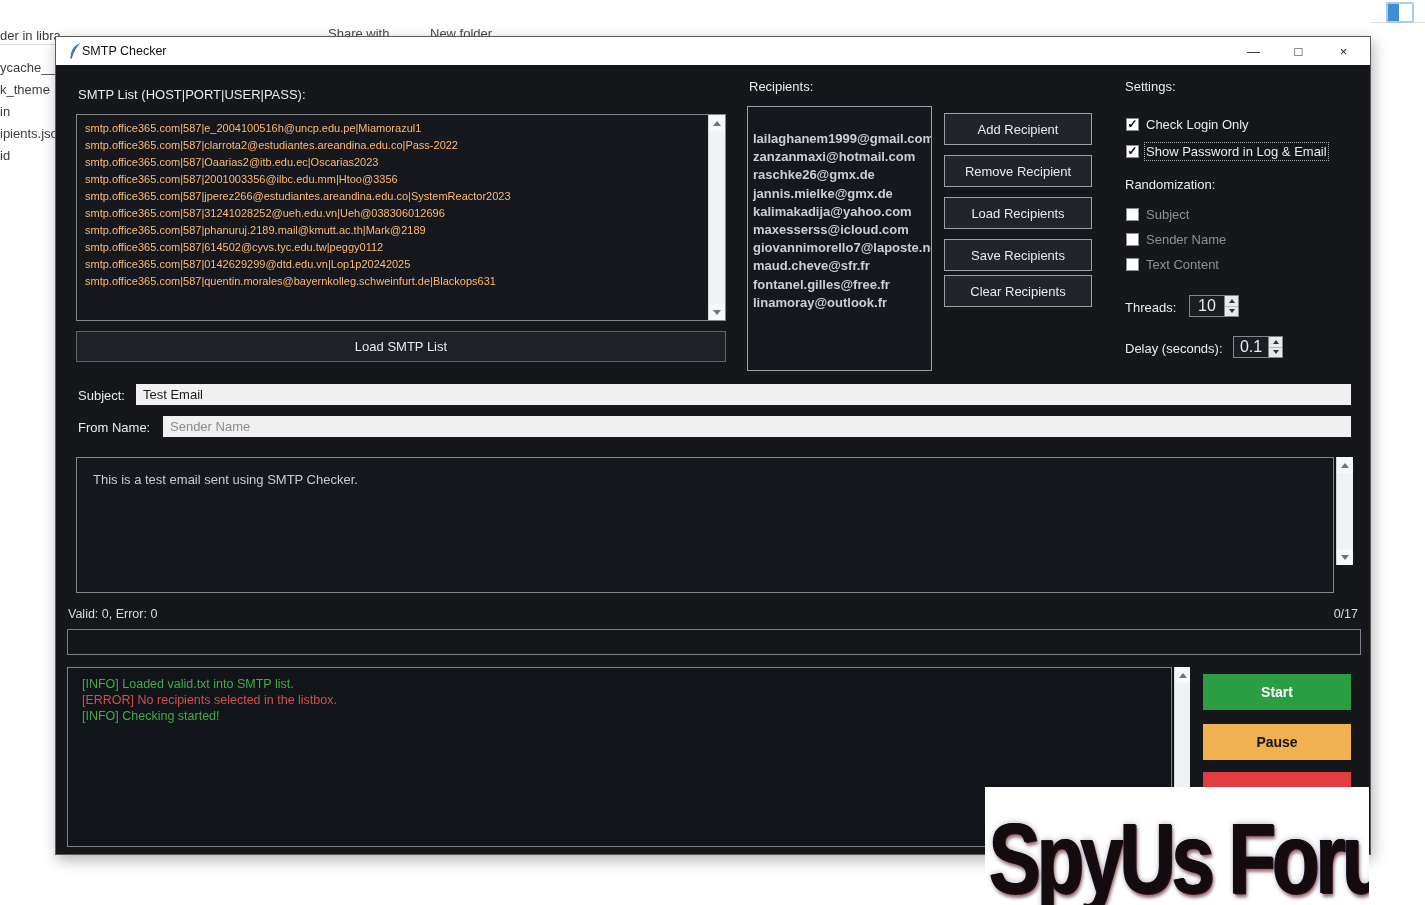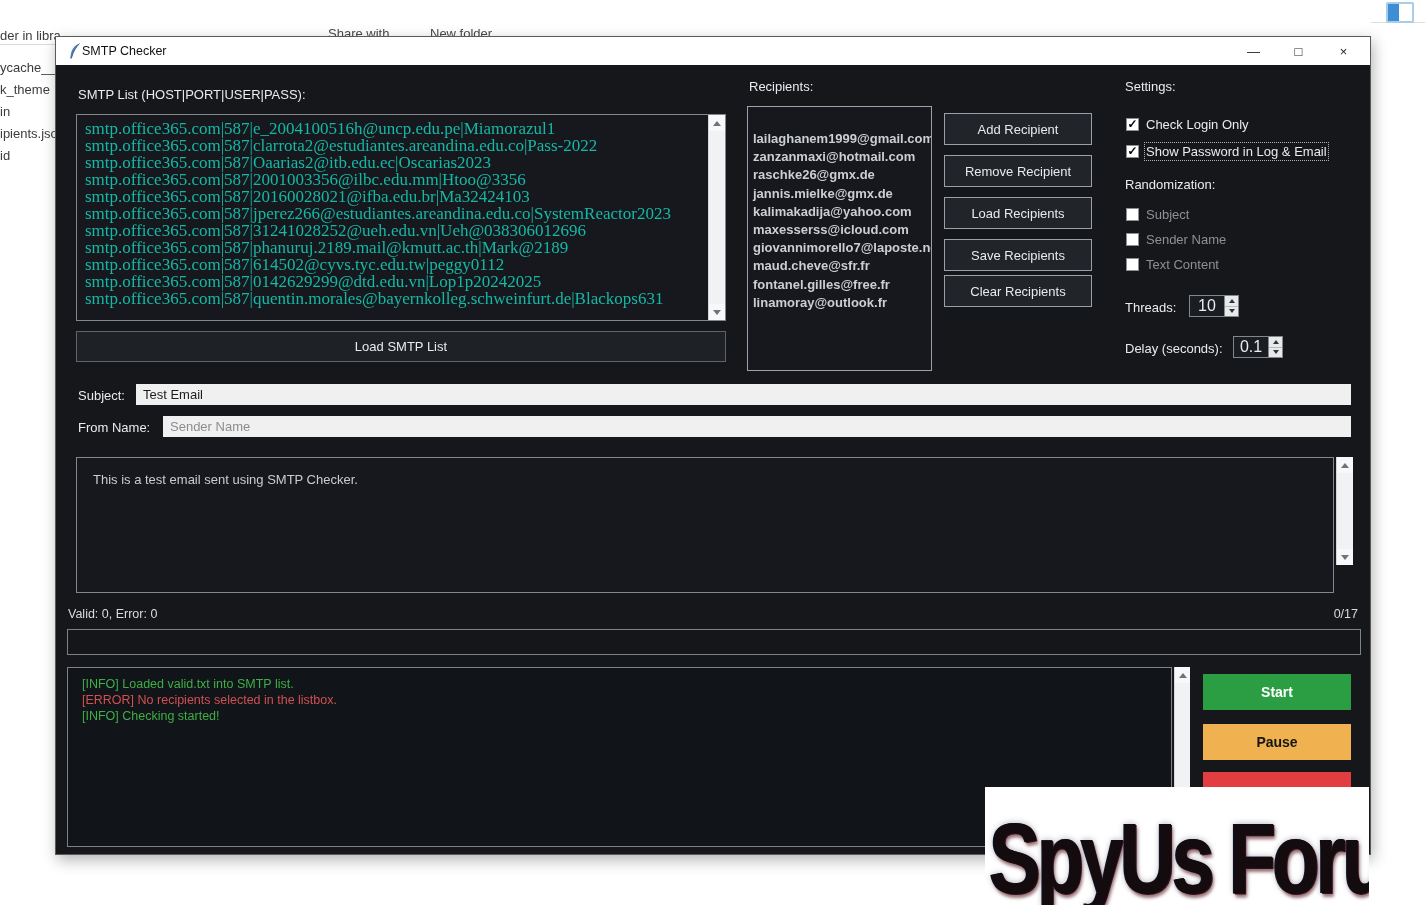--- a/index.html
+++ b/index.html
@@ -22,21 +22,21 @@
   .win-controls{position:absolute;right:4px;top:0;height:28px;display:flex;}
   .wc{width:45px;height:28px;display:flex;align-items:center;justify-content:center;
       color:#222;font-size:13px;cursor:default;}
   .winbody{position:absolute;left:0;top:28px;right:0;bottom:0;background:#15171b;}
 
   .lbl{position:absolute;color:#e9ebed;font-size:13px;white-space:nowrap;}
 
   
   .listbox{position:absolute;background:#16181d;border:1px solid #83878c;box-sizing:border-box;overflow:hidden;}
   .smtp-rows{position:absolute;left:8px;top:5px;right:22px;}
-  .lb-row{color:#14b8a6;font-size:17px;line-height:17px;white-space:nowrap;font-family:Liberation Serif, serif;}
+  .lb-row{color:#fdba74;font-size:11px;line-height:17px;white-space:nowrap;}
   .rec-rows{position:absolute;left:5px;top:23px;right:4px;font-weight:bold;}
   .rec-row{color:#cbced2;font-size:13px;line-height:18.2px;white-space:nowrap;}
 
   
   .vscroll{position:absolute;background:#f1f2f4;border-left:1px solid #d7d7d7;box-sizing:border-box;}
   .vs-btn{position:absolute;left:0;right:0;height:16px;background:#f7f8f9;display:flex;align-items:center;justify-content:center;}
   .vs-btn.up{top:0;} .vs-btn.down{bottom:0;}
   .chev{width:0;height:0;border-left:4px solid transparent;border-right:4px solid transparent;}
   .chev.u{border-bottom:5px solid #707478;}
   .chev.d{border-top:5px solid #707478;}
@@ -130,21 +130,20 @@
     </div>
 
     <span class="lbl" style="left:22px;top:50px">SMTP List (HOST|PORT|USER|PASS):</span>
 
     <div class="listbox" style="left:20px;top:77px;width:650px;height:207px">
       <div class="smtp-rows">
         <div class="lb-row">smtp.office365.com|587|e_2004100516h@uncp.edu.pe|Miamorazul1</div>
         <div class="lb-row">smtp.office365.com|587|clarrota2@estudiantes.areandina.edu.co|Pass-2022</div>
         <div class="lb-row">smtp.office365.com|587|Oaarias2@itb.edu.ec|Oscarias2023</div>
         <div class="lb-row">smtp.office365.com|587|2001003356@ilbc.edu.mm|Htoo@3356</div>
-        <div class="lb-row">smtp.office365.com|587|20160028021@ifba.edu.br|Ma32424103</div>
         <div class="lb-row">smtp.office365.com|587|jperez266@estudiantes.areandina.edu.co|SystemReactor2023</div>
         <div class="lb-row">smtp.office365.com|587|31241028252@ueh.edu.vn|Ueh@038306012696</div>
         <div class="lb-row">smtp.office365.com|587|phanuruj.2189.mail@kmutt.ac.th|Mark@2189</div>
         <div class="lb-row">smtp.office365.com|587|614502@cyvs.tyc.edu.tw|peggy0112</div>
         <div class="lb-row">smtp.office365.com|587|0142629299@dtd.edu.vn|Lop1p20242025</div>
         <div class="lb-row">smtp.office365.com|587|quentin.morales@bayernkolleg.schweinfurt.de|Blackops631</div>
       </div>
       <div class="vscroll" style="right:0;top:0;bottom:0;width:17px">
         <div class="vs-btn up">
             <span class="chev u"></span>

